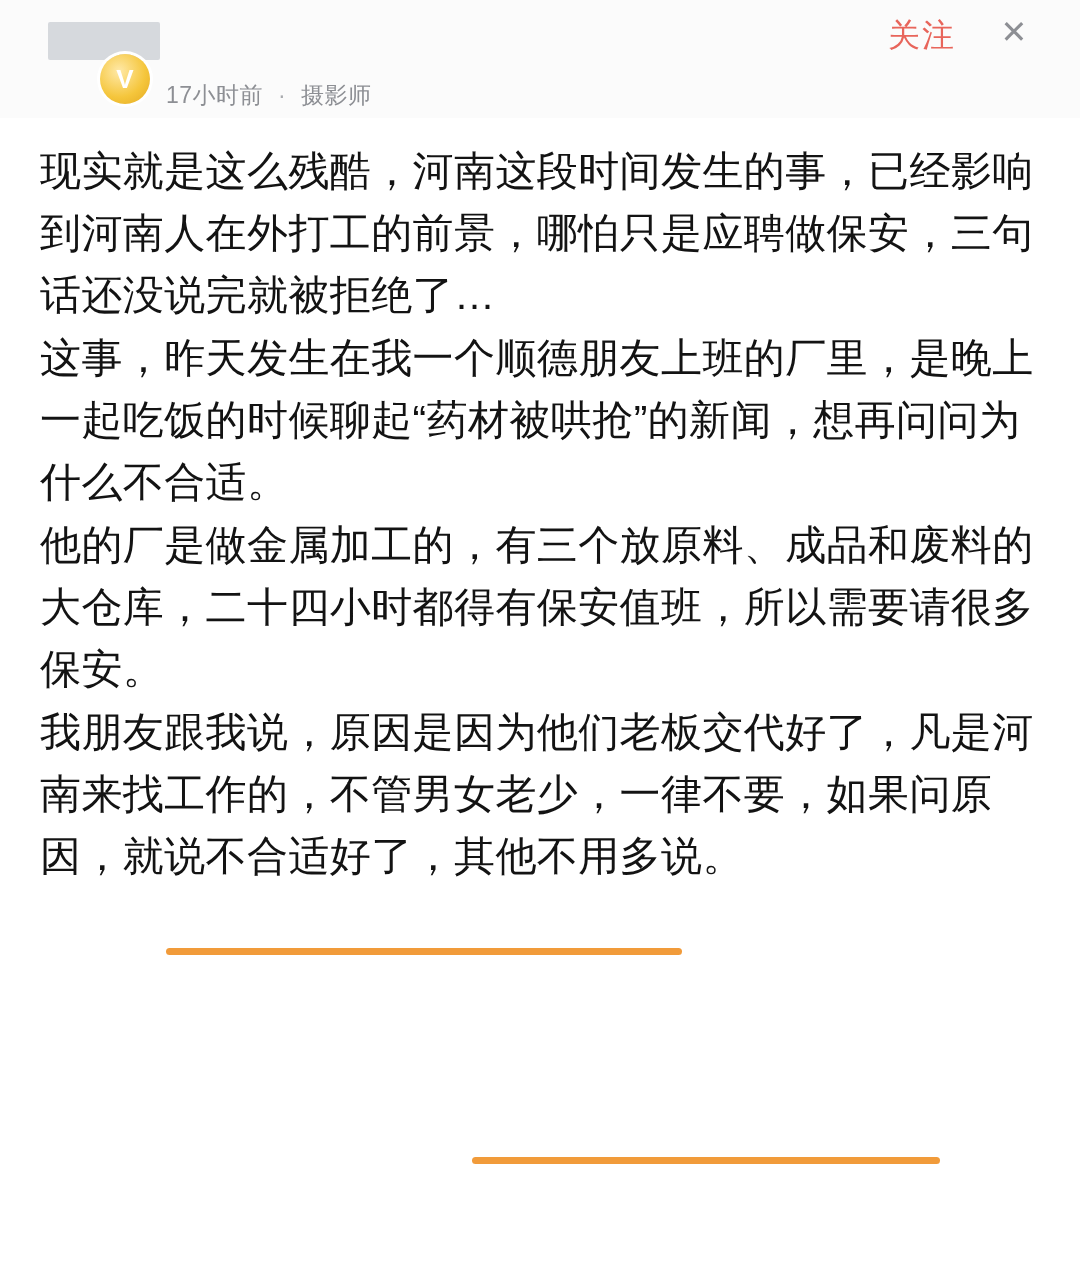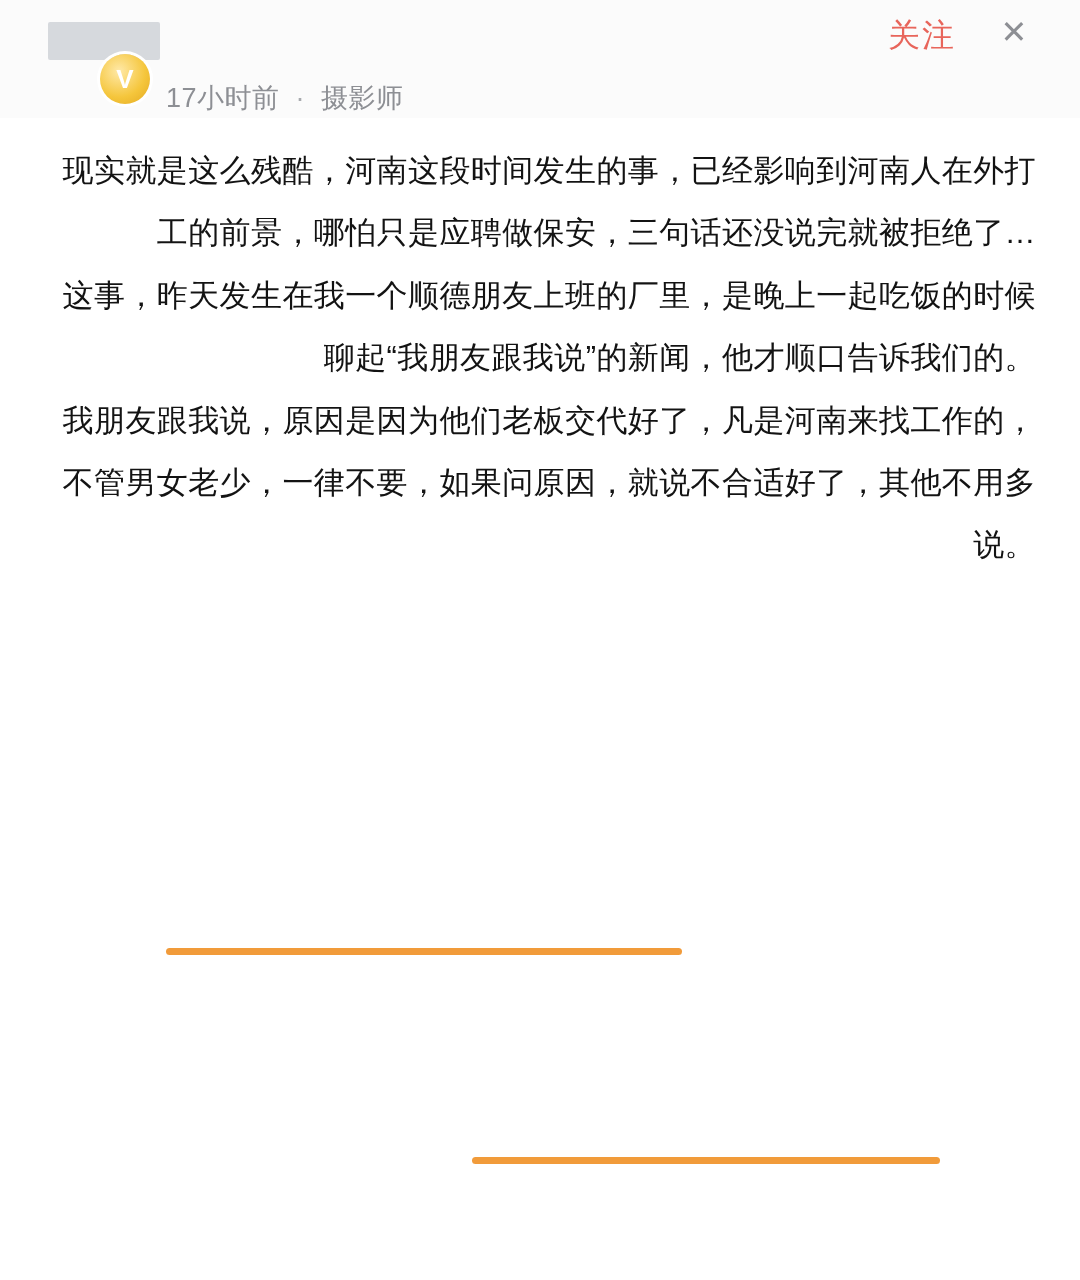--- a/index.html
+++ b/index.html
@@ -67,21 +67,21 @@
     font-size: 26px;
     line-height: 1;
     color: #ffffff;
     font-weight: bold;
   }
 
   .meta-line {
     position: absolute;
     left: 118px;
     top: 58px;
-    font-size: 27px;
+    font-size: 23px;
     color: #8d8f94;
     white-space: nowrap;
     letter-spacing: 0.5px;
   }
   .meta-dot {
     padding: 0 8px;
     color: #a8aaae;
   }
 
   .follow-btn {
@@ -117,26 +117,26 @@
 
   
   .article {
     position: relative;
     padding: 22px 44px 0 40px;
     box-sizing: border-box;
   }
 
   .para {
     position: relative;
-    font-size: 31px;
+    font-size: 41px;
     line-height: 62px;
     letter-spacing: 0.4px;
     color: #131313;
     margin: 0 0 1px 0;
-    text-align: right;
+    text-align: left;
     word-break: break-all;
   }
 
   
   .mark1, .mark2 {
     position: absolute;
     height: 7px;
     background: #f0962f;
     border-radius: 4px;
     opacity: 0.95;
@@ -184,20 +184,21 @@
         <span>摄影师</span>
       </div>
     </div>
 
     <button class="follow-btn">关注</button>
     <button class="close-btn">✕</button>
   </div>
 
   <div class="article">
     <p class="para">现实就是这么残酷，河南这段时间发生的事，已经影响到河南人在外打工的前景，哪怕只是应聘做保安，三句话还没说完就被拒绝了…</p>
-    <p class="para">这事，昨天发生在我一个顺德朋友上班的厂里，是晚上一起吃饭的时候聊起“我朋友跟我说”的新闻，他才顺口告诉我们的。</p>
+    <p class="para">这事，昨天发生在我一个顺德朋友上班的厂里，是晚上一起吃饭的时候聊起“药材被哄抢”的新闻，想再问问为什么不合适。</p>
+    <p class="para">他的厂是做金属加工的，有三个放原料、成品和废料的大仓库，二十四小时都得有保安值班，所以需要请很多保安。</p>
     <p class="para">我朋友跟我说，原因是因为他们老板交代好了，凡是河南来找工作的，不管男女老少，一律不要，如果问原因，就说不合适好了，其他不用多说。</p>
   </div>
 
   <div class="mark1"></div>
   <div class="mark2"></div>
 
 </div>
 
 </body></html>

